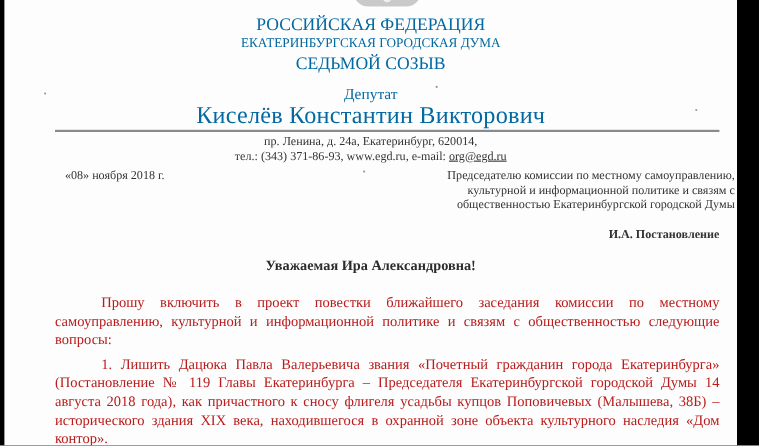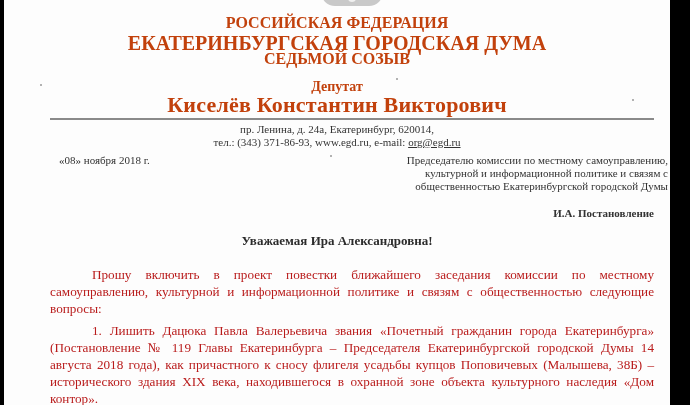--- a/index.html
+++ b/index.html
@@ -23,24 +23,24 @@
     background: #bdbdbd;
     border-radius: 0 0 20px 20px;
     opacity: 0.8;
   }
   .emblem::after {
     content: ""; position: absolute; left: 27px; top: 2px;
     width: 8px; height: 8px; background: #eee; border-radius: 50%;
   }
   .hdr {
     position: absolute; left: 0; width: 666px; text-align: center;
-    font-weight: bold; color: #c2410c; white-space: nowrap;
+    font-weight: normal; color: #0369a1; white-space: nowrap;
   }
   .hdr1 { top: 14px; font-size: 16px; }
-  .hdr2 { top: 32px; font-size: 20px; text-align: center; }
+  .hdr2 { top: 32px; font-size: 12px; text-align: center; }
   .hdr3 { top: 50px; font-size: 16px; }
   .deputy-label { top: 79px; font-size: 14px; }
   .deputy-name { top: 92px; font-size: 22px; letter-spacing: 0.2px; }
   .rule {
     position: absolute; left: 46px; top: 118px;
     width: 604px; height: 2px; background: #8a8a8a;
   }
   .addr {
     position: absolute; left: 0; width: 666px; text-align: center;
     font-size: 11px; color: #333; white-space: nowrap;

